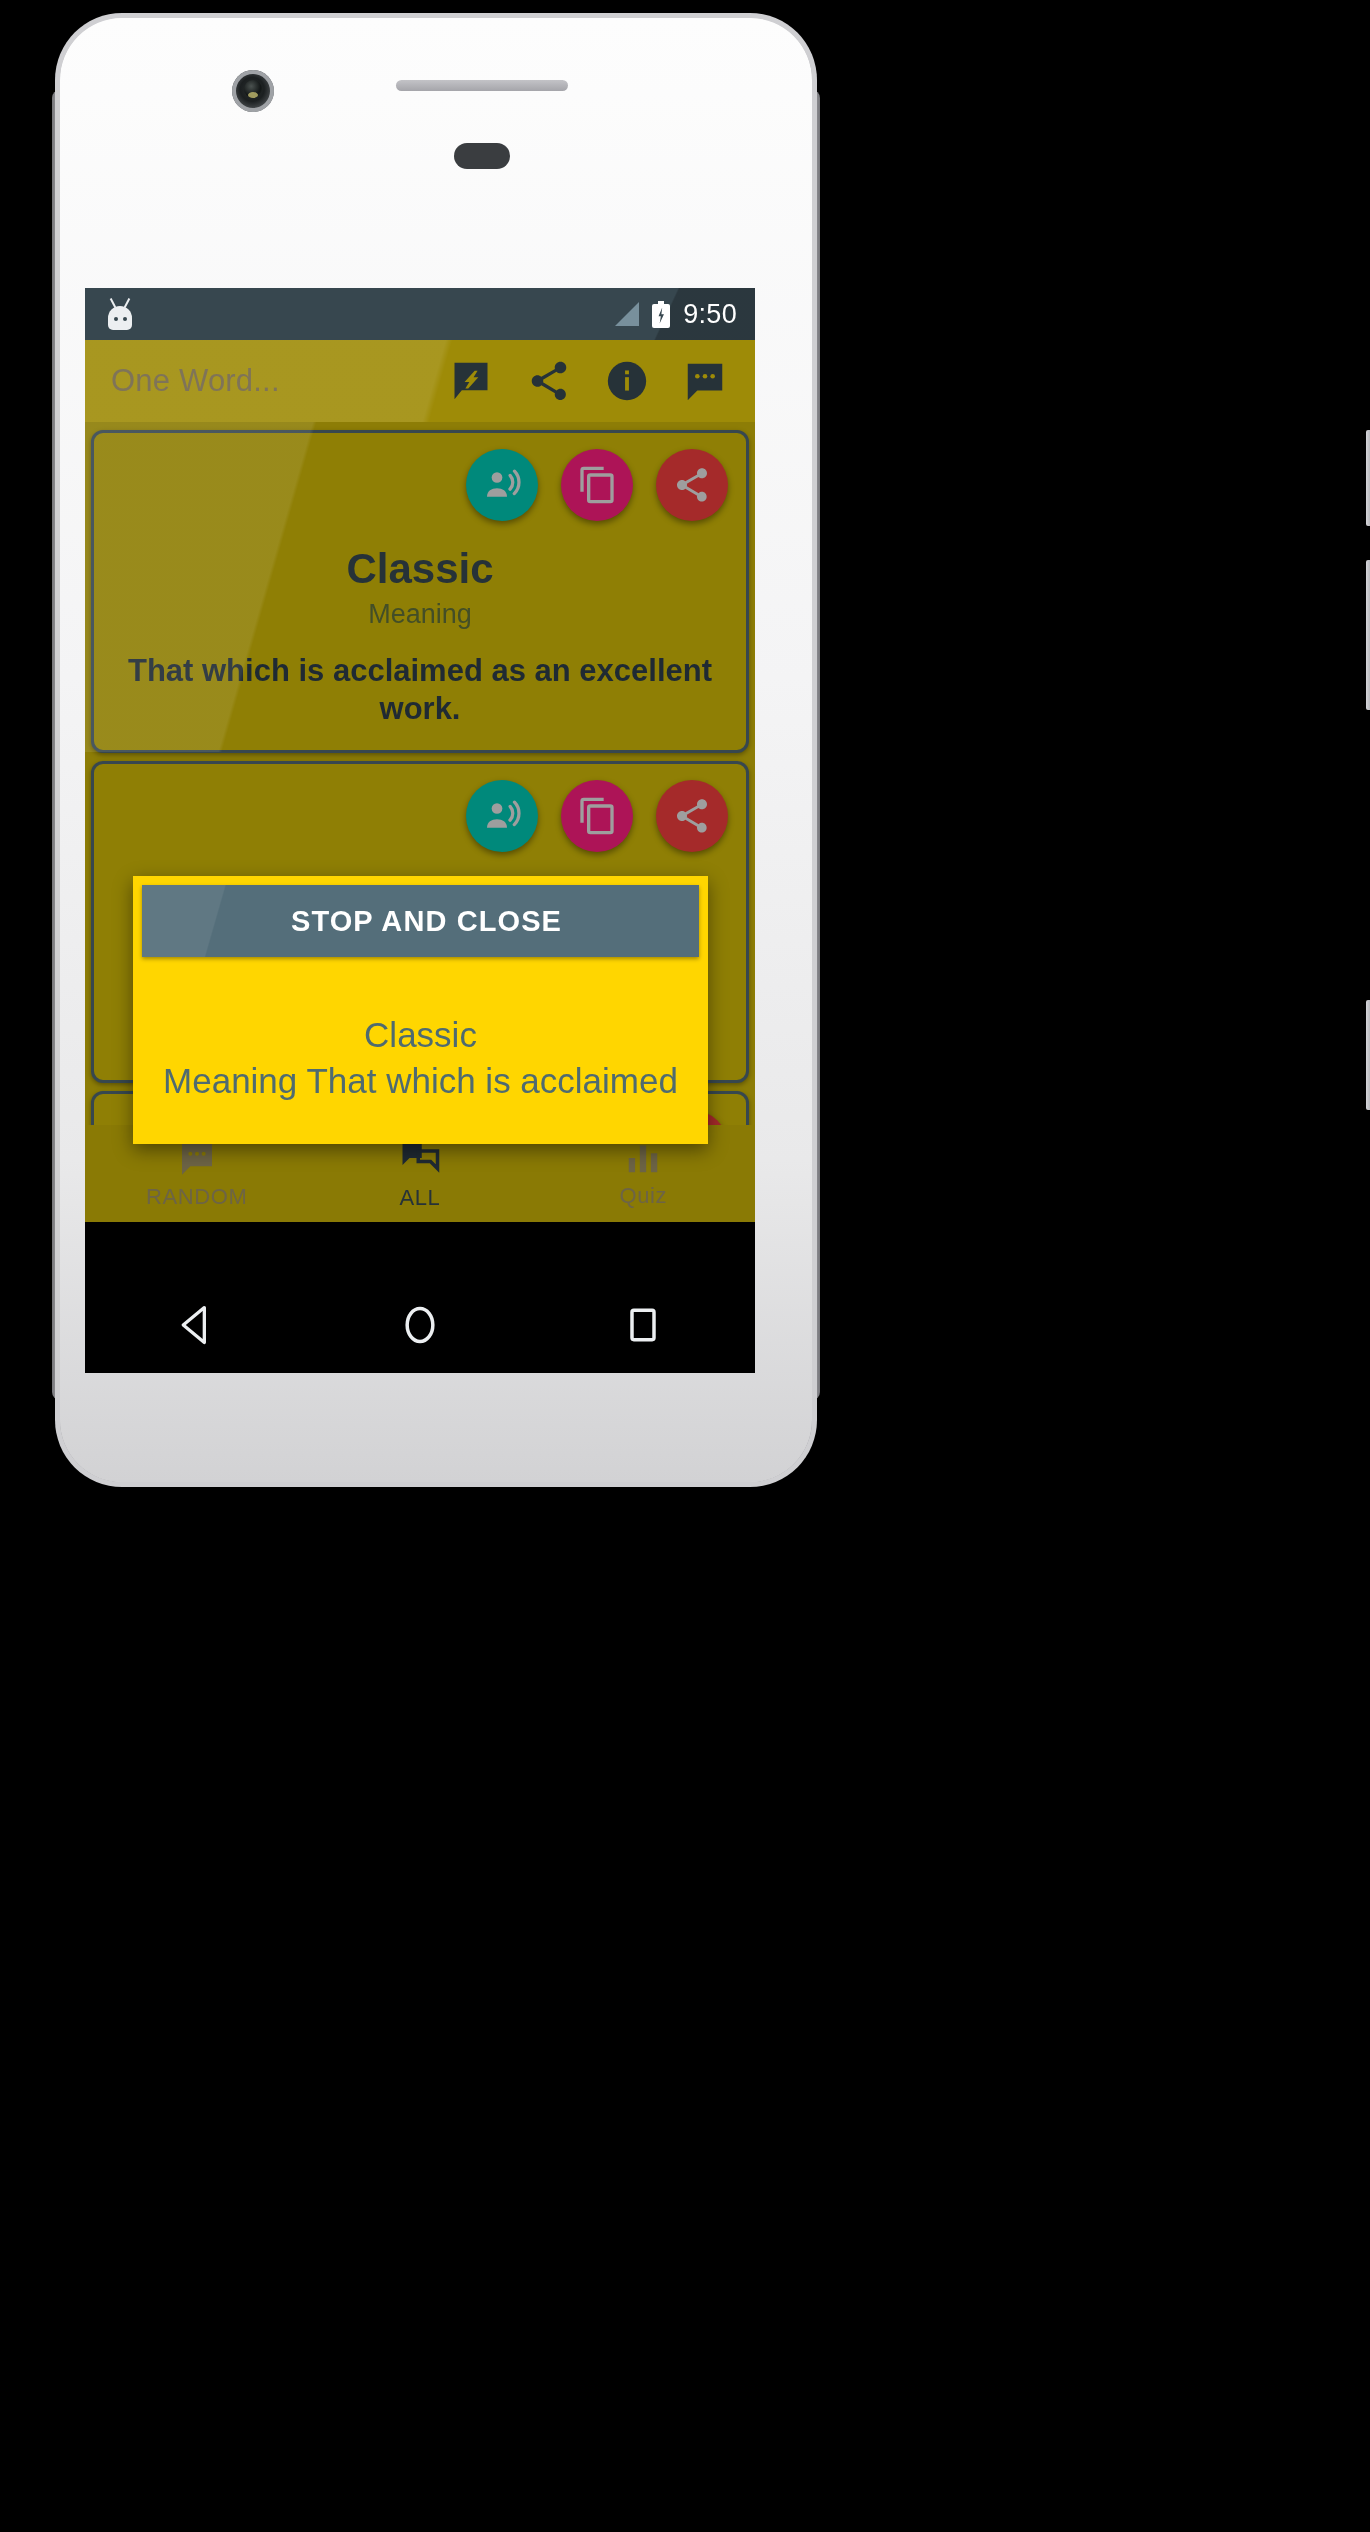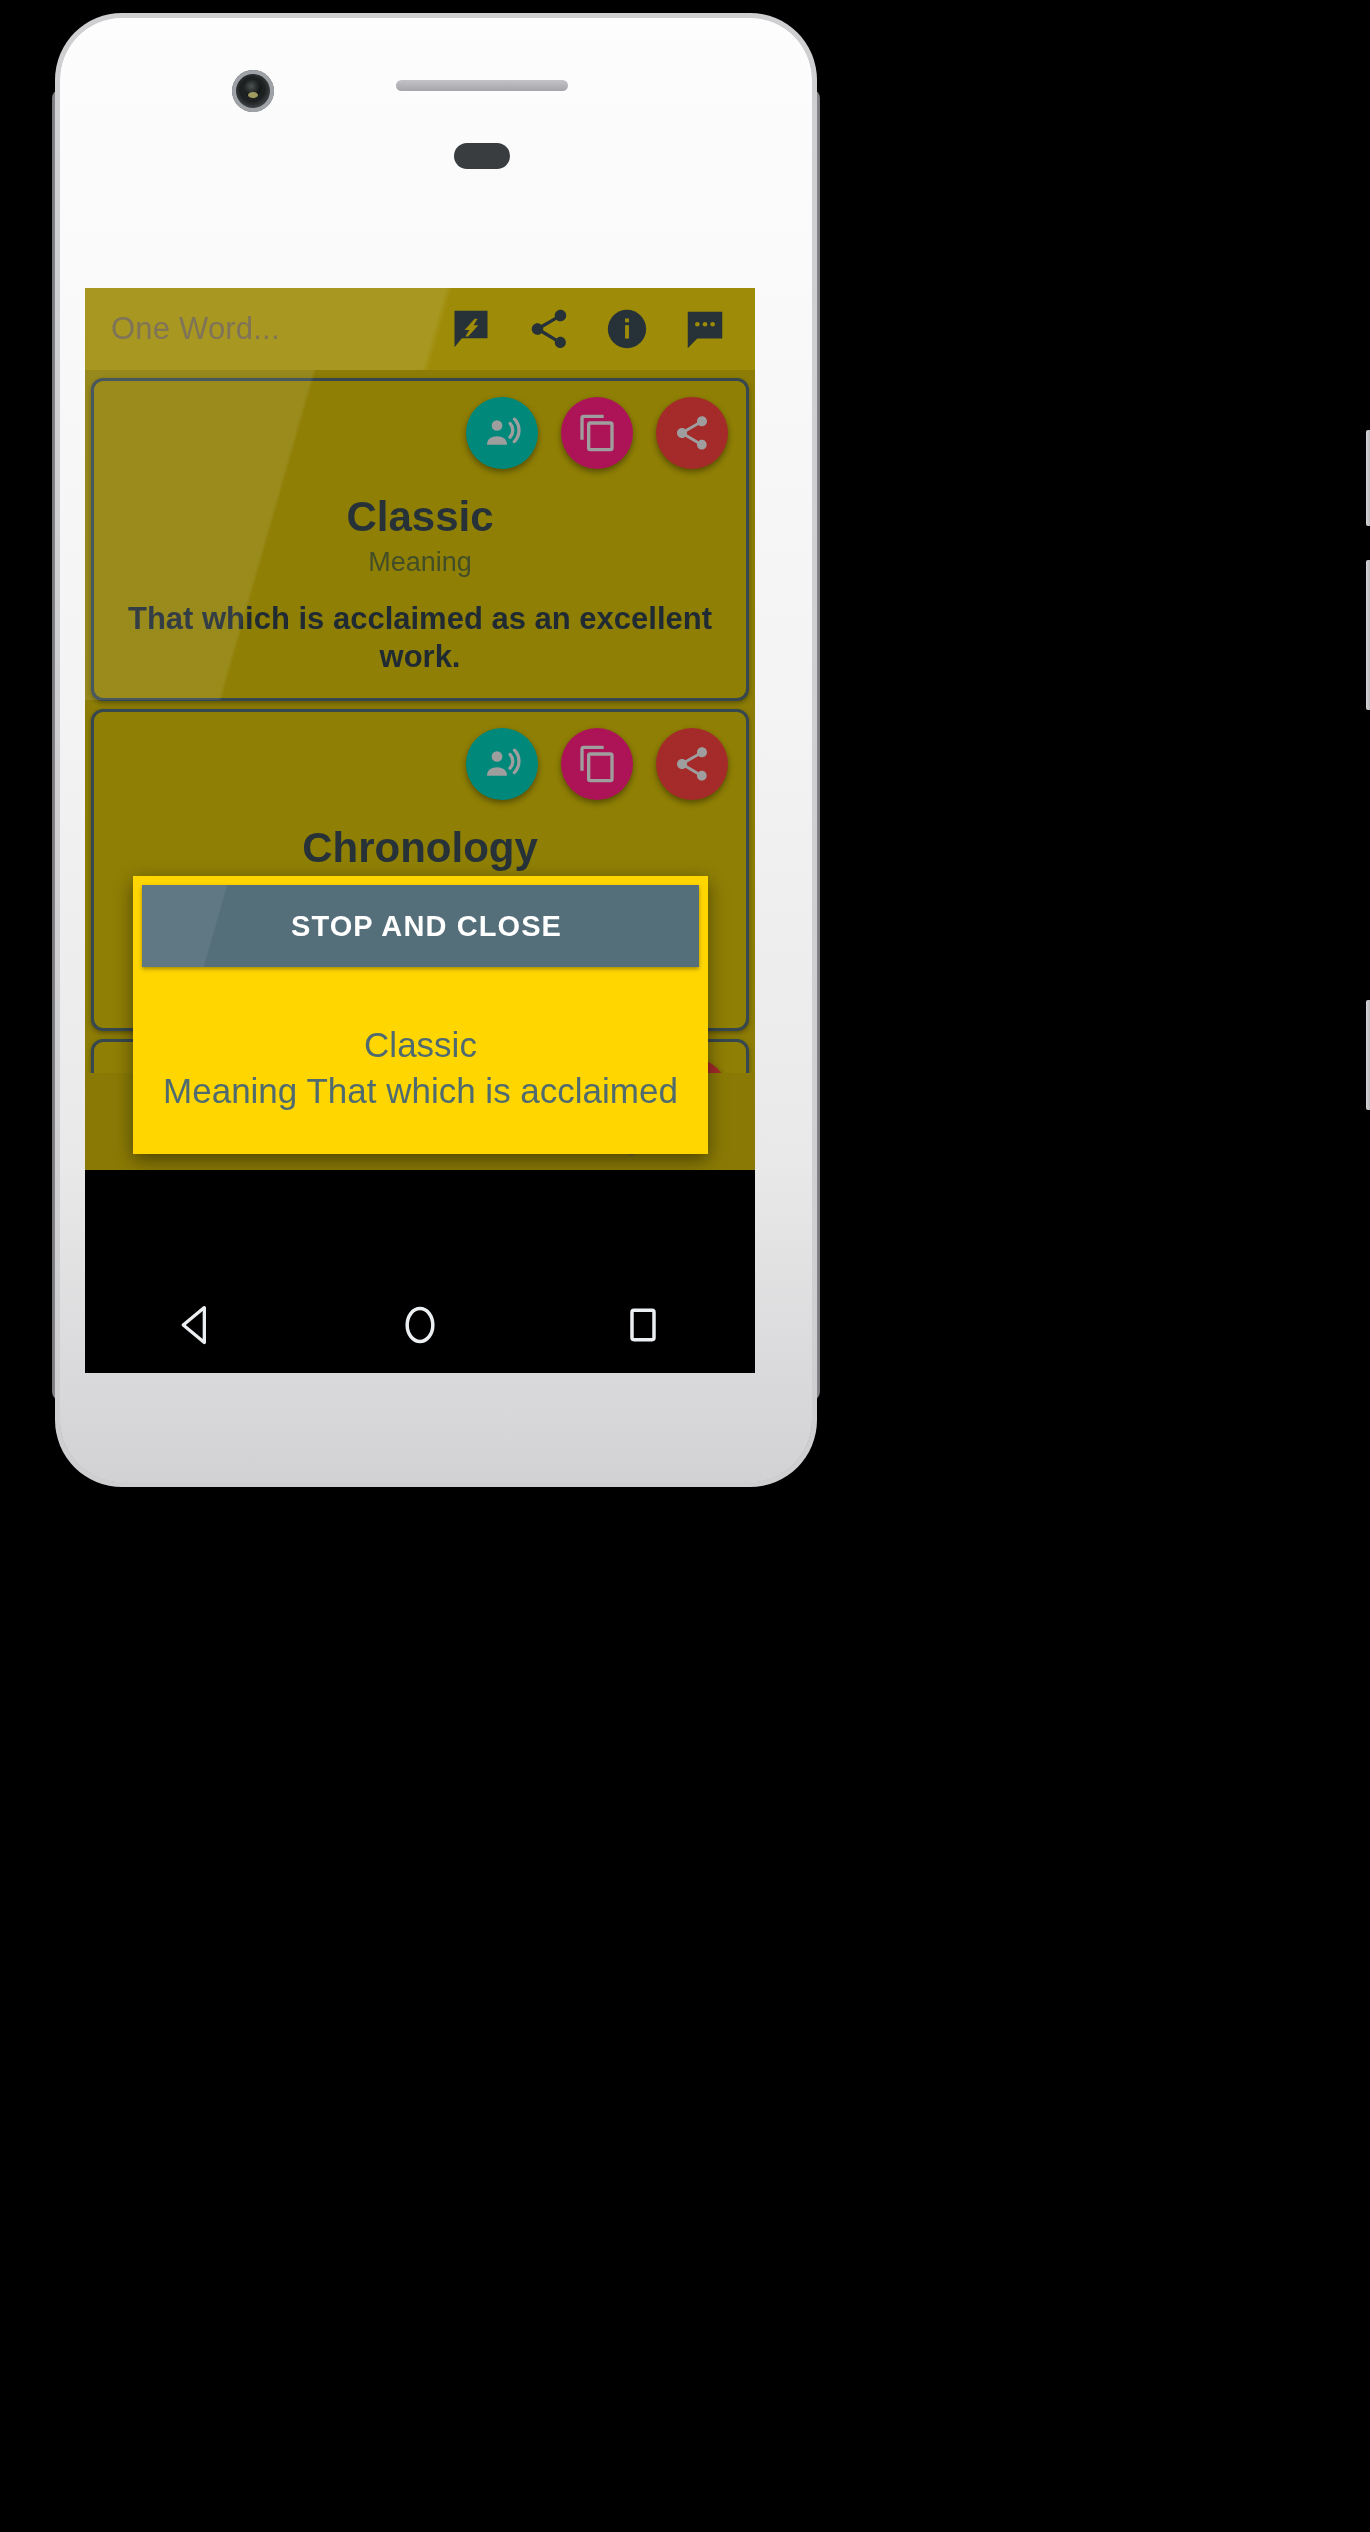--- a/index.html
+++ b/index.html
@@ -172,21 +172,21 @@
   }
   .nav-btn { width:80px; height:60px; display:flex; align-items:center; justify-content:center; cursor:pointer; }
 
   
   .dim { position:absolute; inset:0; background:transparent; }
   .dialog {
     position:absolute; left:48px; top:588px; width:575px;
     background:#ffd600; box-shadow:0 6px 18px rgba(0,0,0,.45);
   }
   .dialog-btn {
-    margin:9px; height:82px; background:#546e7a;
+    margin:9px; height:72px; background:#546e7a;
     display:flex; align-items:center; justify-content:center;
     box-shadow:0 2px 4px rgba(0,0,0,.35); cursor:pointer; position:relative; overflow:hidden;padding-left:12px;
   }
   .dialog-btn::after{
     content:""; position:absolute; left:0; top:0; width:130px; height:100%;
     background: linear-gradient(106deg, rgba(255,255,255,.07) 0%, rgba(255,255,255,.07) 55%, rgba(255,255,255,0) 56%);
   }
   .dialog-btn span { color:#fff; font-size:29px; font-weight:bold; letter-spacing:1.1px; position:relative; z-index:2;}
   .dialog-body {
     padding:46px 26px 40px; text-align:center;
@@ -209,20 +209,38 @@
     <div class="camera">
       <div class="camera-dot"></div>
       <div class="camera-glint"></div>
     </div>
     <div class="speaker"></div>
     <div class="sensor"></div>
   </div>
 
   <div class="screen">
 
+    <div class="statusbar">
+      <div class="droid">
+        <div class="ant l"></div>
+          <div class="ant r"></div>
+        <div class="head"></div>
+        <div class="eye l"></div>
+          <div class="eye r"></div>
+      </div>
+      <div class="status-right">
+        <div class="sig-tri"></div>
+        <div class="battery">
+          <div class="cap"></div>
+            <div class="body"></div>
+            <div class="bolt"></div>
+        </div>
+        <div class="clock">9:50</div>
+      </div>
+    </div>
 
     <div class="toolbar">
       <div class="app-title">One Word...</div>
       <div class="tb-actions">
 
         <div class="tb-btn">
           <svg width="44" height="44" viewBox="0 0 24 24">
               <path class="ic" d="M3 2h18v15H7l-4 5V2z"></path>
               <path fill="#9e8b07" d="M8.5 12.6 14 6.4h1.6l-2.2 3.5h2.6l-5.5 6.2H8.9l2.2-3.5H8.5z"></path>
             </svg>

